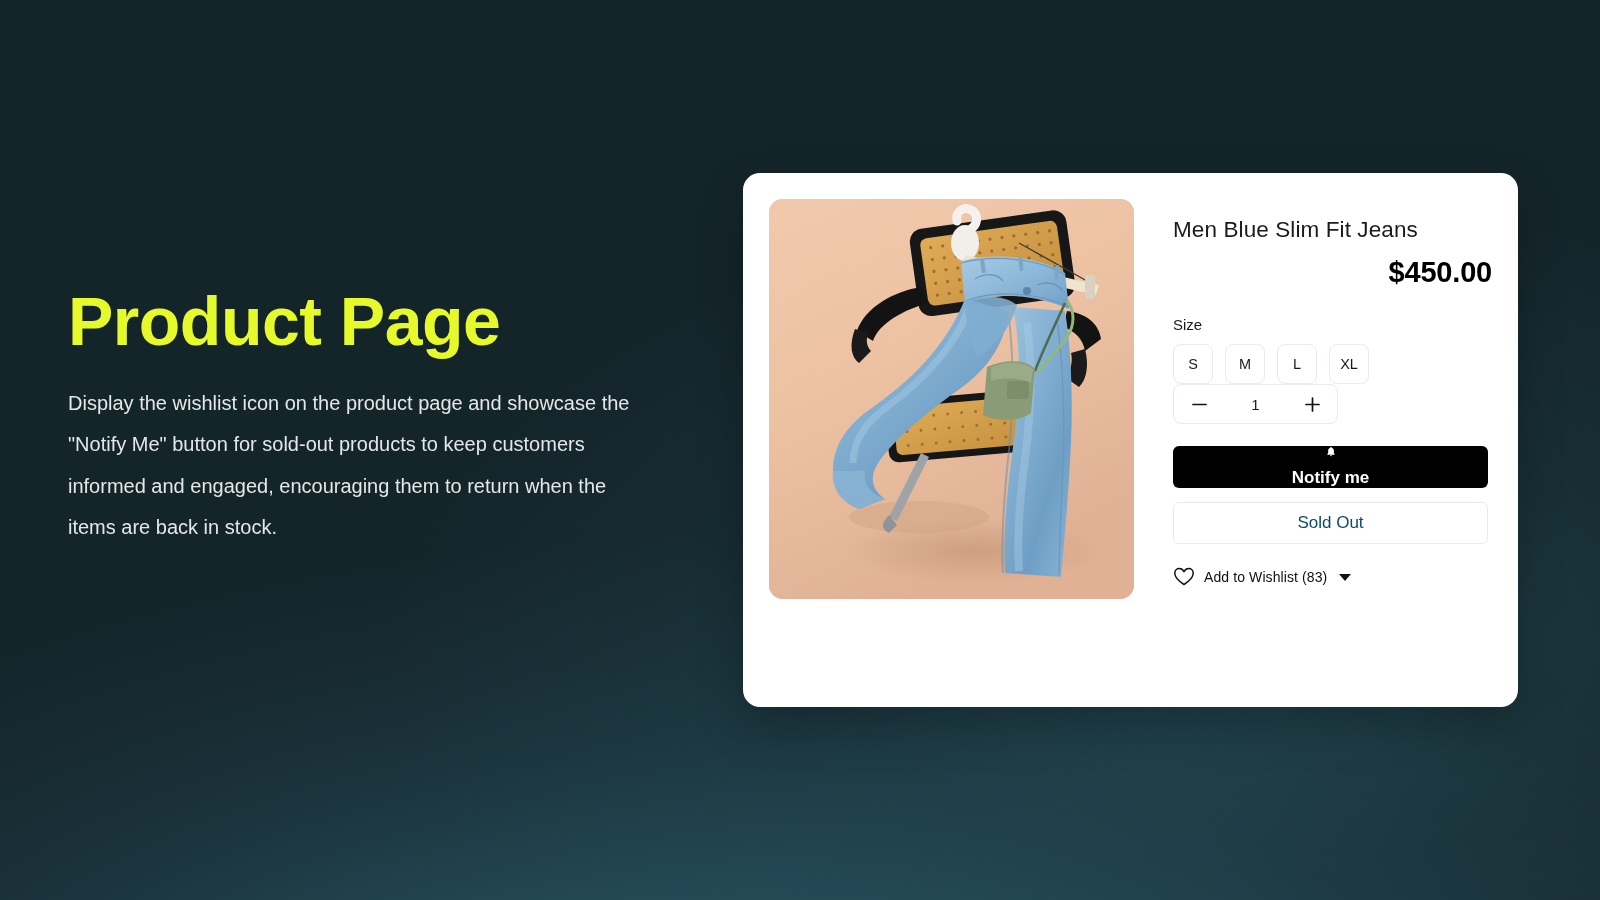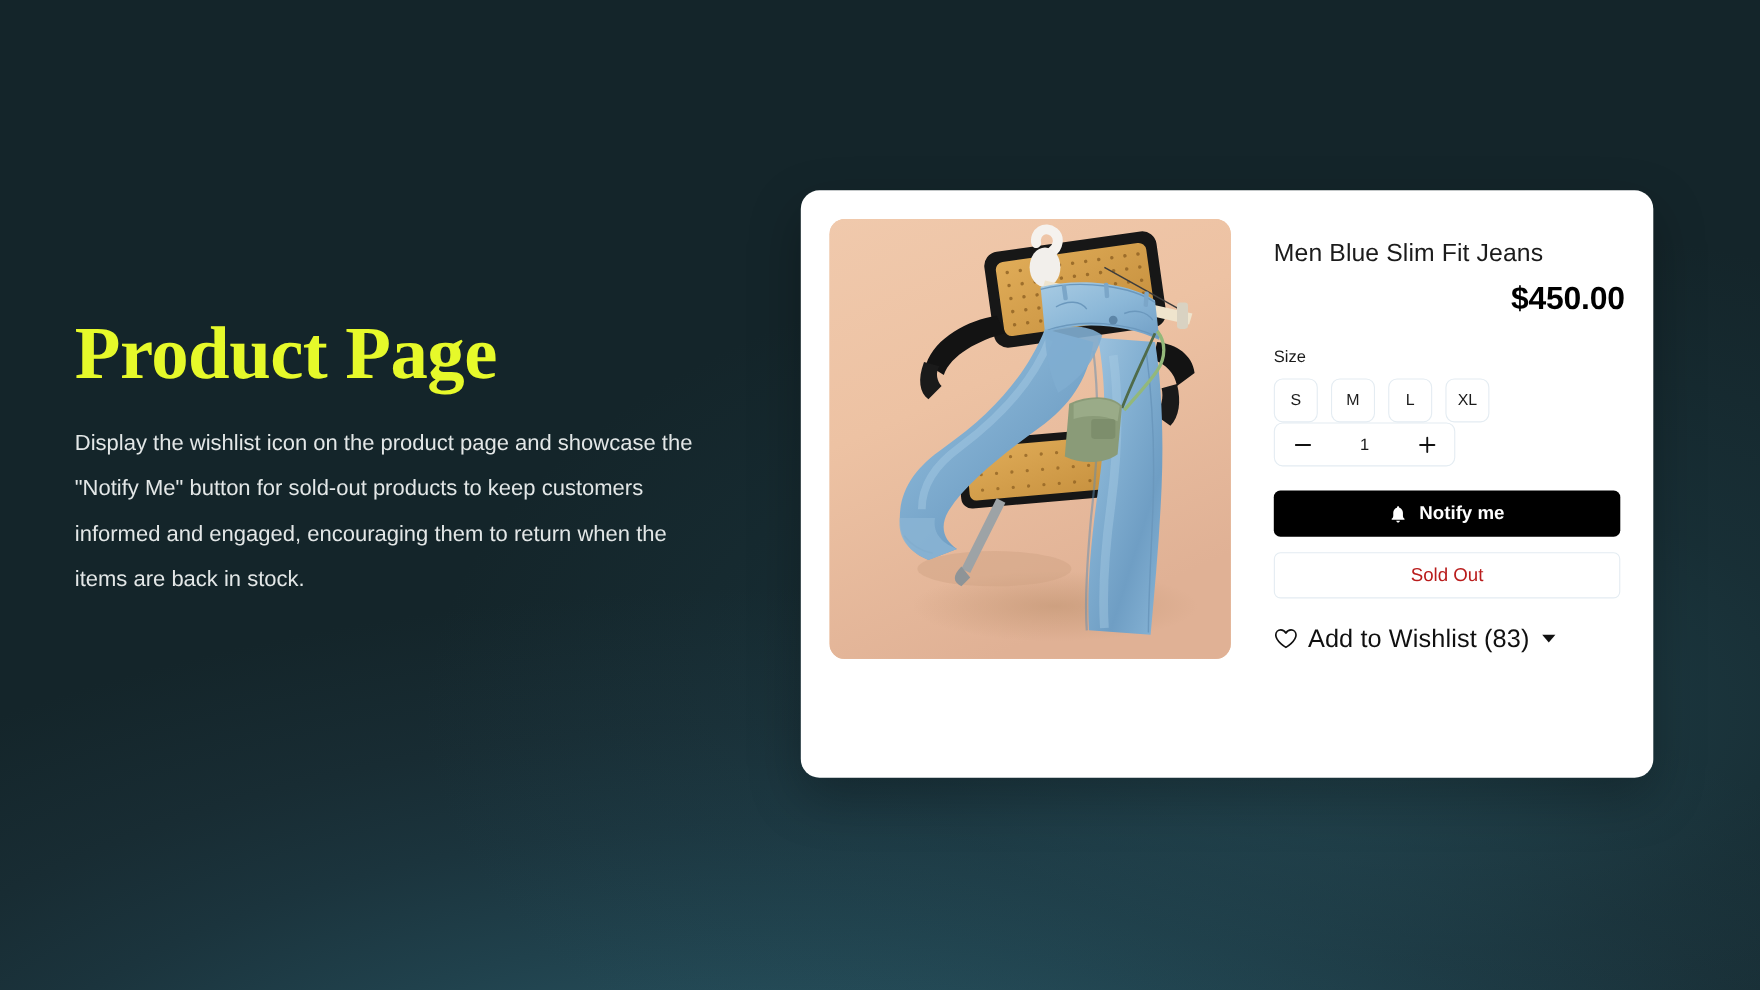--- a/index.html
+++ b/index.html
@@ -55,40 +55,40 @@
 
   
   .left-copy {
     position: absolute;
     left: 68px;
     top: 286px;
     width: 580px;
     z-index: 3;
   }
   .headline {
-    font-family: Liberation Serif, serif;
+    font-family: Liberation Sans, sans-serif;
     font-size: 68px;
     line-height: 1.04;
     font-weight: 700;
     letter-spacing: -0.5px;
     color: #e6f92a;
     margin-bottom: 26px;
   }
   .body-copy {
     font-size: 20px;
     line-height: 41.5px;
     font-weight: 400;
     color: #e3e7e7;
     max-width: 566px;
   }
 
   
   .product-card {
     position: absolute;
-    left: 728px;
+    left: 743px;
     top: 173px;
     width: 775px;
     height: 534px;
     background: #ffffff;
     border-radius: 17px;
     box-shadow: 0 18px 46px rgba(0,0,0,0.26);
     display: flex;
     padding: 26px;
     gap: 39px;
     z-index: 4;
@@ -193,53 +193,54 @@
     border-radius: 6px;
     color: #ffffff;
     font-family: "Liberation Sans", sans-serif;
     font-size: 17px;
     font-weight: 600;
     display: flex;
     align-items: center;
     justify-content: center;
     gap: 11px;
     cursor: pointer;
+    flex-direction: column;
   }
   .notify-btn svg { display: block; }
 
   
   .soldout-btn {
     margin-top: 14px;
     width: 315px;
     height: 42px;
     background: #ffffff;
     border: 1px solid #e4ecf2;
     border-radius: 6px;
-    color: #b91c1c;
+    color: #0c4a6e;
     font-family: "Liberation Sans", sans-serif;
     font-size: 17px;
     font-weight: 400;
     display: flex;
     align-items: center;
     justify-content: center;
     cursor: pointer;
   }
 
   
   .wishlist-row {
     margin-top: 23px;
     display: flex;
     align-items: center;
     gap: 9px;
     cursor: pointer;
     width: fit-content;
   }
   .wishlist-row svg { display: block; }
   .wishlist-label {
-    font-size: 23px;
+    font-size: 14px;
     color: #101010;
     font-weight: 400;
     letter-spacing: 0.1px;
     text-align: right;
   }
   .caret {
     width: 0; height: 0;
     border-left: 6px solid transparent;
     border-right: 6px solid transparent;
     border-top: 7px solid #111;

